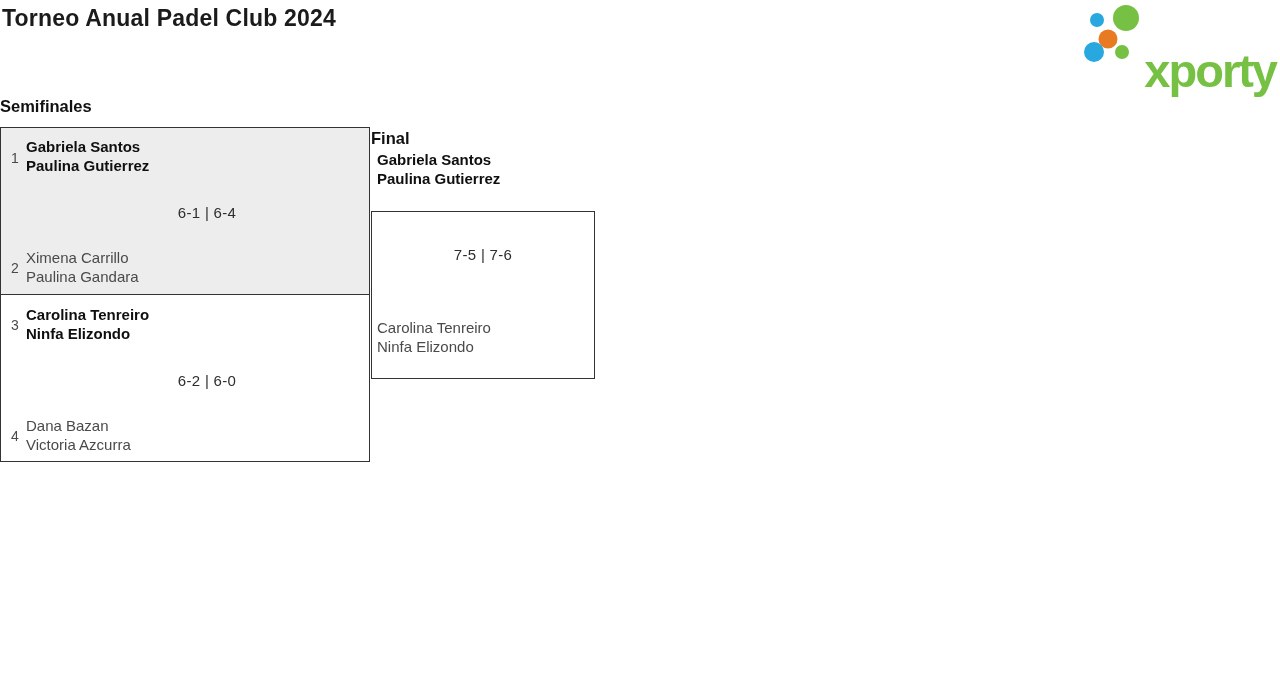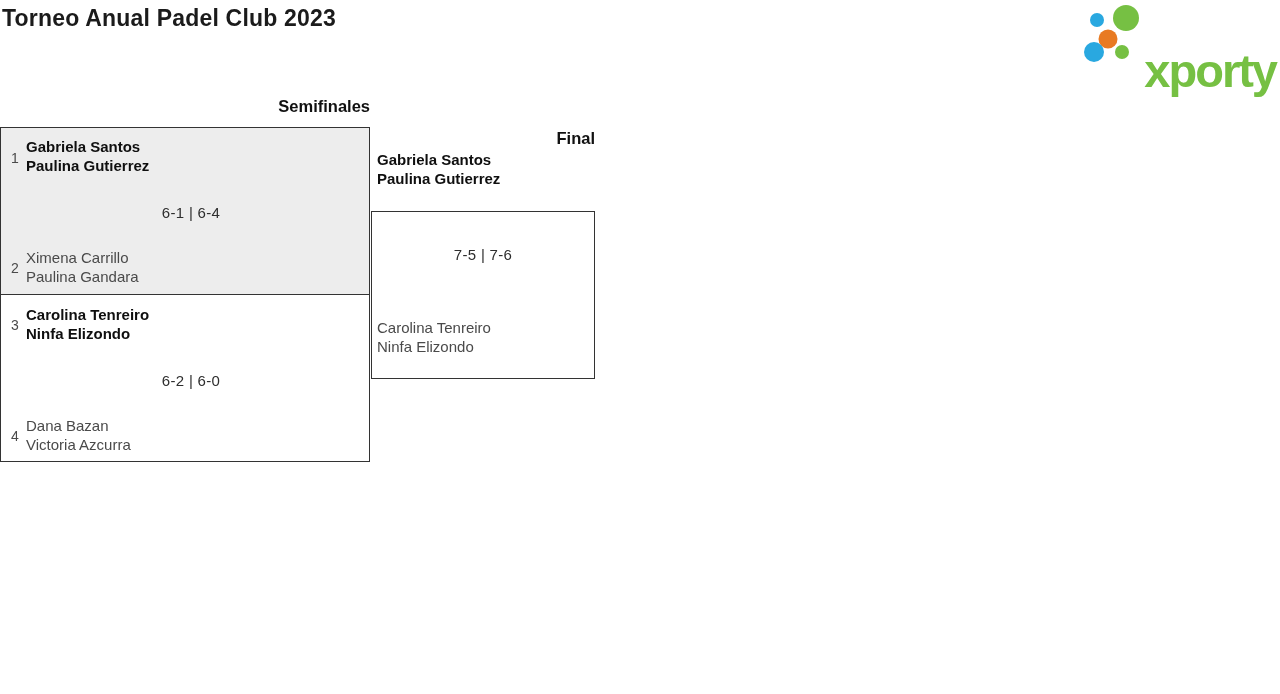--- a/index.html
+++ b/index.html
@@ -23,21 +23,21 @@
     display:flex; align-items:flex-start;
   }
   .logo-dots { display:block; }
   .logo-text {
     font-size:47px; line-height:62px; font-weight:700;
     letter-spacing:-2px; margin-left:4px;
   }
 
   .round-label {
     top:97px; font-size:16.5px; font-weight:700;
-    color:#111; text-align:right;
+    color:#111; text-align:left;
   }
   .round-label.semis { left:0; width:370px; }
   .round-label.final { left:371px; width:224px;margin-top:32px; }
 
   .match-box { border:1px solid #333333; }
   .box-sf1 { left:0; top:127px; width:370px; height:168px; }
   .box-sf2 { left:0; top:294px; width:370px; height:168px; background:#ffffff; }
   .box-final { left:371px; top:211px; width:224px; height:168px; background:#ffffff; }
 
   .team { font-size:15px; line-height:19px; color:#4a4a4a; white-space:nowrap; }
@@ -45,28 +45,28 @@
 
   .seed {
     font-size:14px; color:#4a4a4a;
     width:16px; text-align:center;
   }
 
   .score {
     font-size:15px; color:#2e2e2e; text-align:center;
     letter-spacing:0.3px;
   }
-  .score.sf { left:0; width:370px;padding-left:12px; }
+  .score.sf { left:16px; width:370px;padding-left:12px; }
   .score.final { left:371px; width:224px; }
 </style>
 </head>
 <body>
 
 <div class="abs page-title">
-  <div>Torneo Anual Padel Club 2023</div>
+  <div>Torneo Anual Padel Club 2024</div>
 </div>
 
 <div class="abs logo">
   <svg class="logo-dots" width="58" height="64" viewBox="0 0 58 64">
     <circle cx="15" cy="18" r="7" fill="#29A8E0"></circle>
     <circle cx="44" cy="16" r="13" fill="#76C043"></circle>
     <circle cx="26" cy="37" r="9.5" fill="#E87A22"></circle>
     <circle cx="12" cy="50" r="10" fill="#29A8E0"></circle>
     <circle cx="40" cy="50" r="7" fill="#76C043"></circle>
   </svg>

